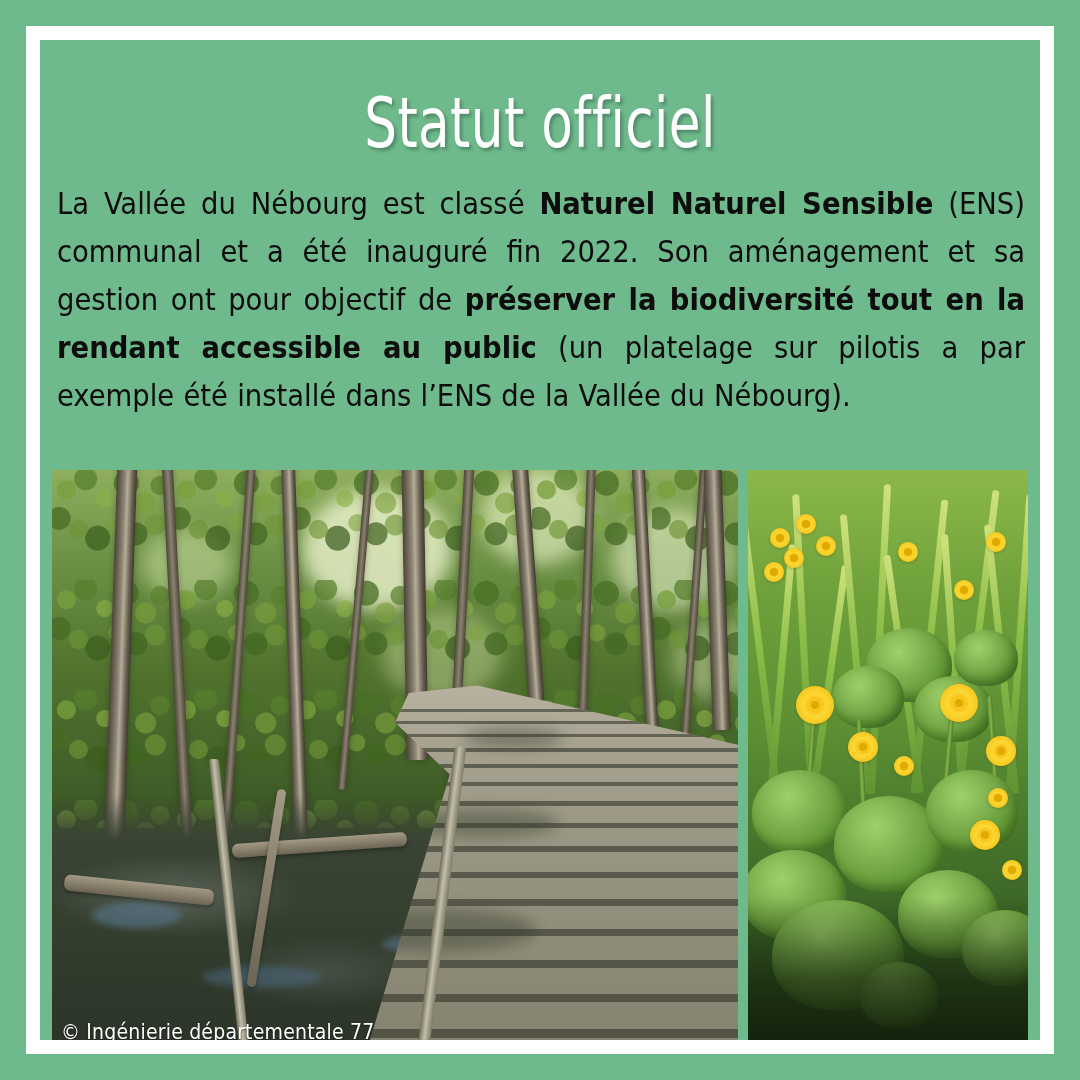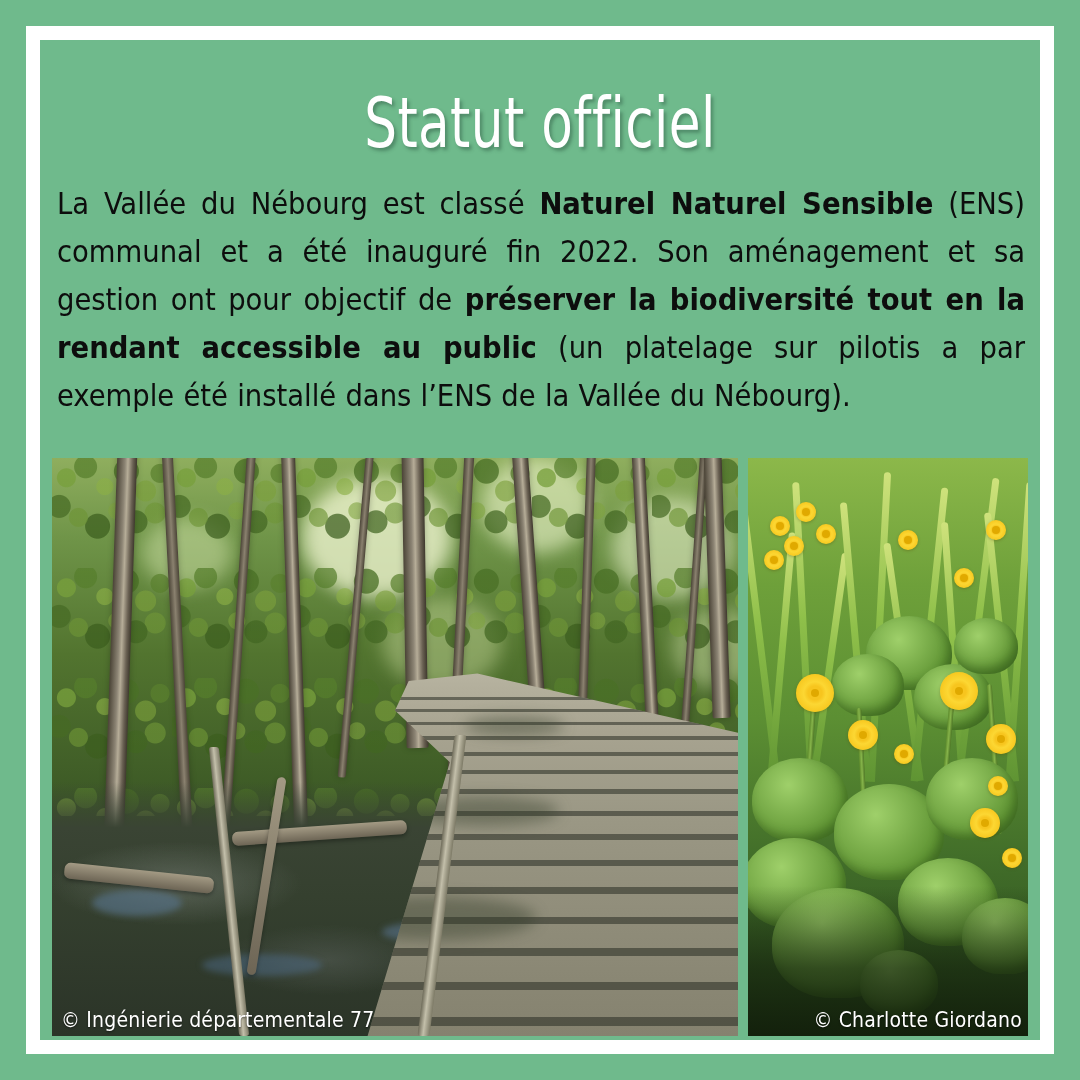--- a/index.html
+++ b/index.html
@@ -45,21 +45,21 @@
     color:#0d0d0d;
     font-family:"DejaVu Sans Condensed","Liberation Sans", sans-serif;
     font-size:30.5px;
     line-height:48px;
     font-stretch:condensed;
     word-spacing:0.5px;
   }
   .body-text b{font-weight:bold;}
   
   .photos{
-    position:absolute;left:12px;top:418px;width:976px;height:578px;
+    position:absolute;left:12px;top:430px;width:976px;height:578px;
   }
   .photo{
     position:absolute;top:0;height:578px;overflow:hidden;
     background:#3a5a30;
   }
   .photo-left{left:0;width:686px;}
   .photo-right{left:696px;width:280px;}
   .credit{
     position:absolute;bottom:4px;
     color:#ffffff;
@@ -289,18 +289,17 @@
           <div class="leafy" style="left:150px;top:400px;width:100px;height:88px;"></div>
           <div class="leafy" style="left:214px;top:440px;width:86px;height:76px;"></div>
           <div class="leafy" style="left:112px;top:492px;width:78px;height:66px;"></div>
 
           <div class="flower" style="left:222px;top:350px;"></div>
           <div class="flower sm" style="left:254px;top:390px;"></div>
           <div class="flower sm" style="left:240px;top:318px;"></div>
 
           <div class="darkbase"></div>
         </div>
-        <div class="credit credit-right">© Charlotte Giordano</div>
       </div>
 
     </div>
   </div>
 </div>
 
 </body></html>

